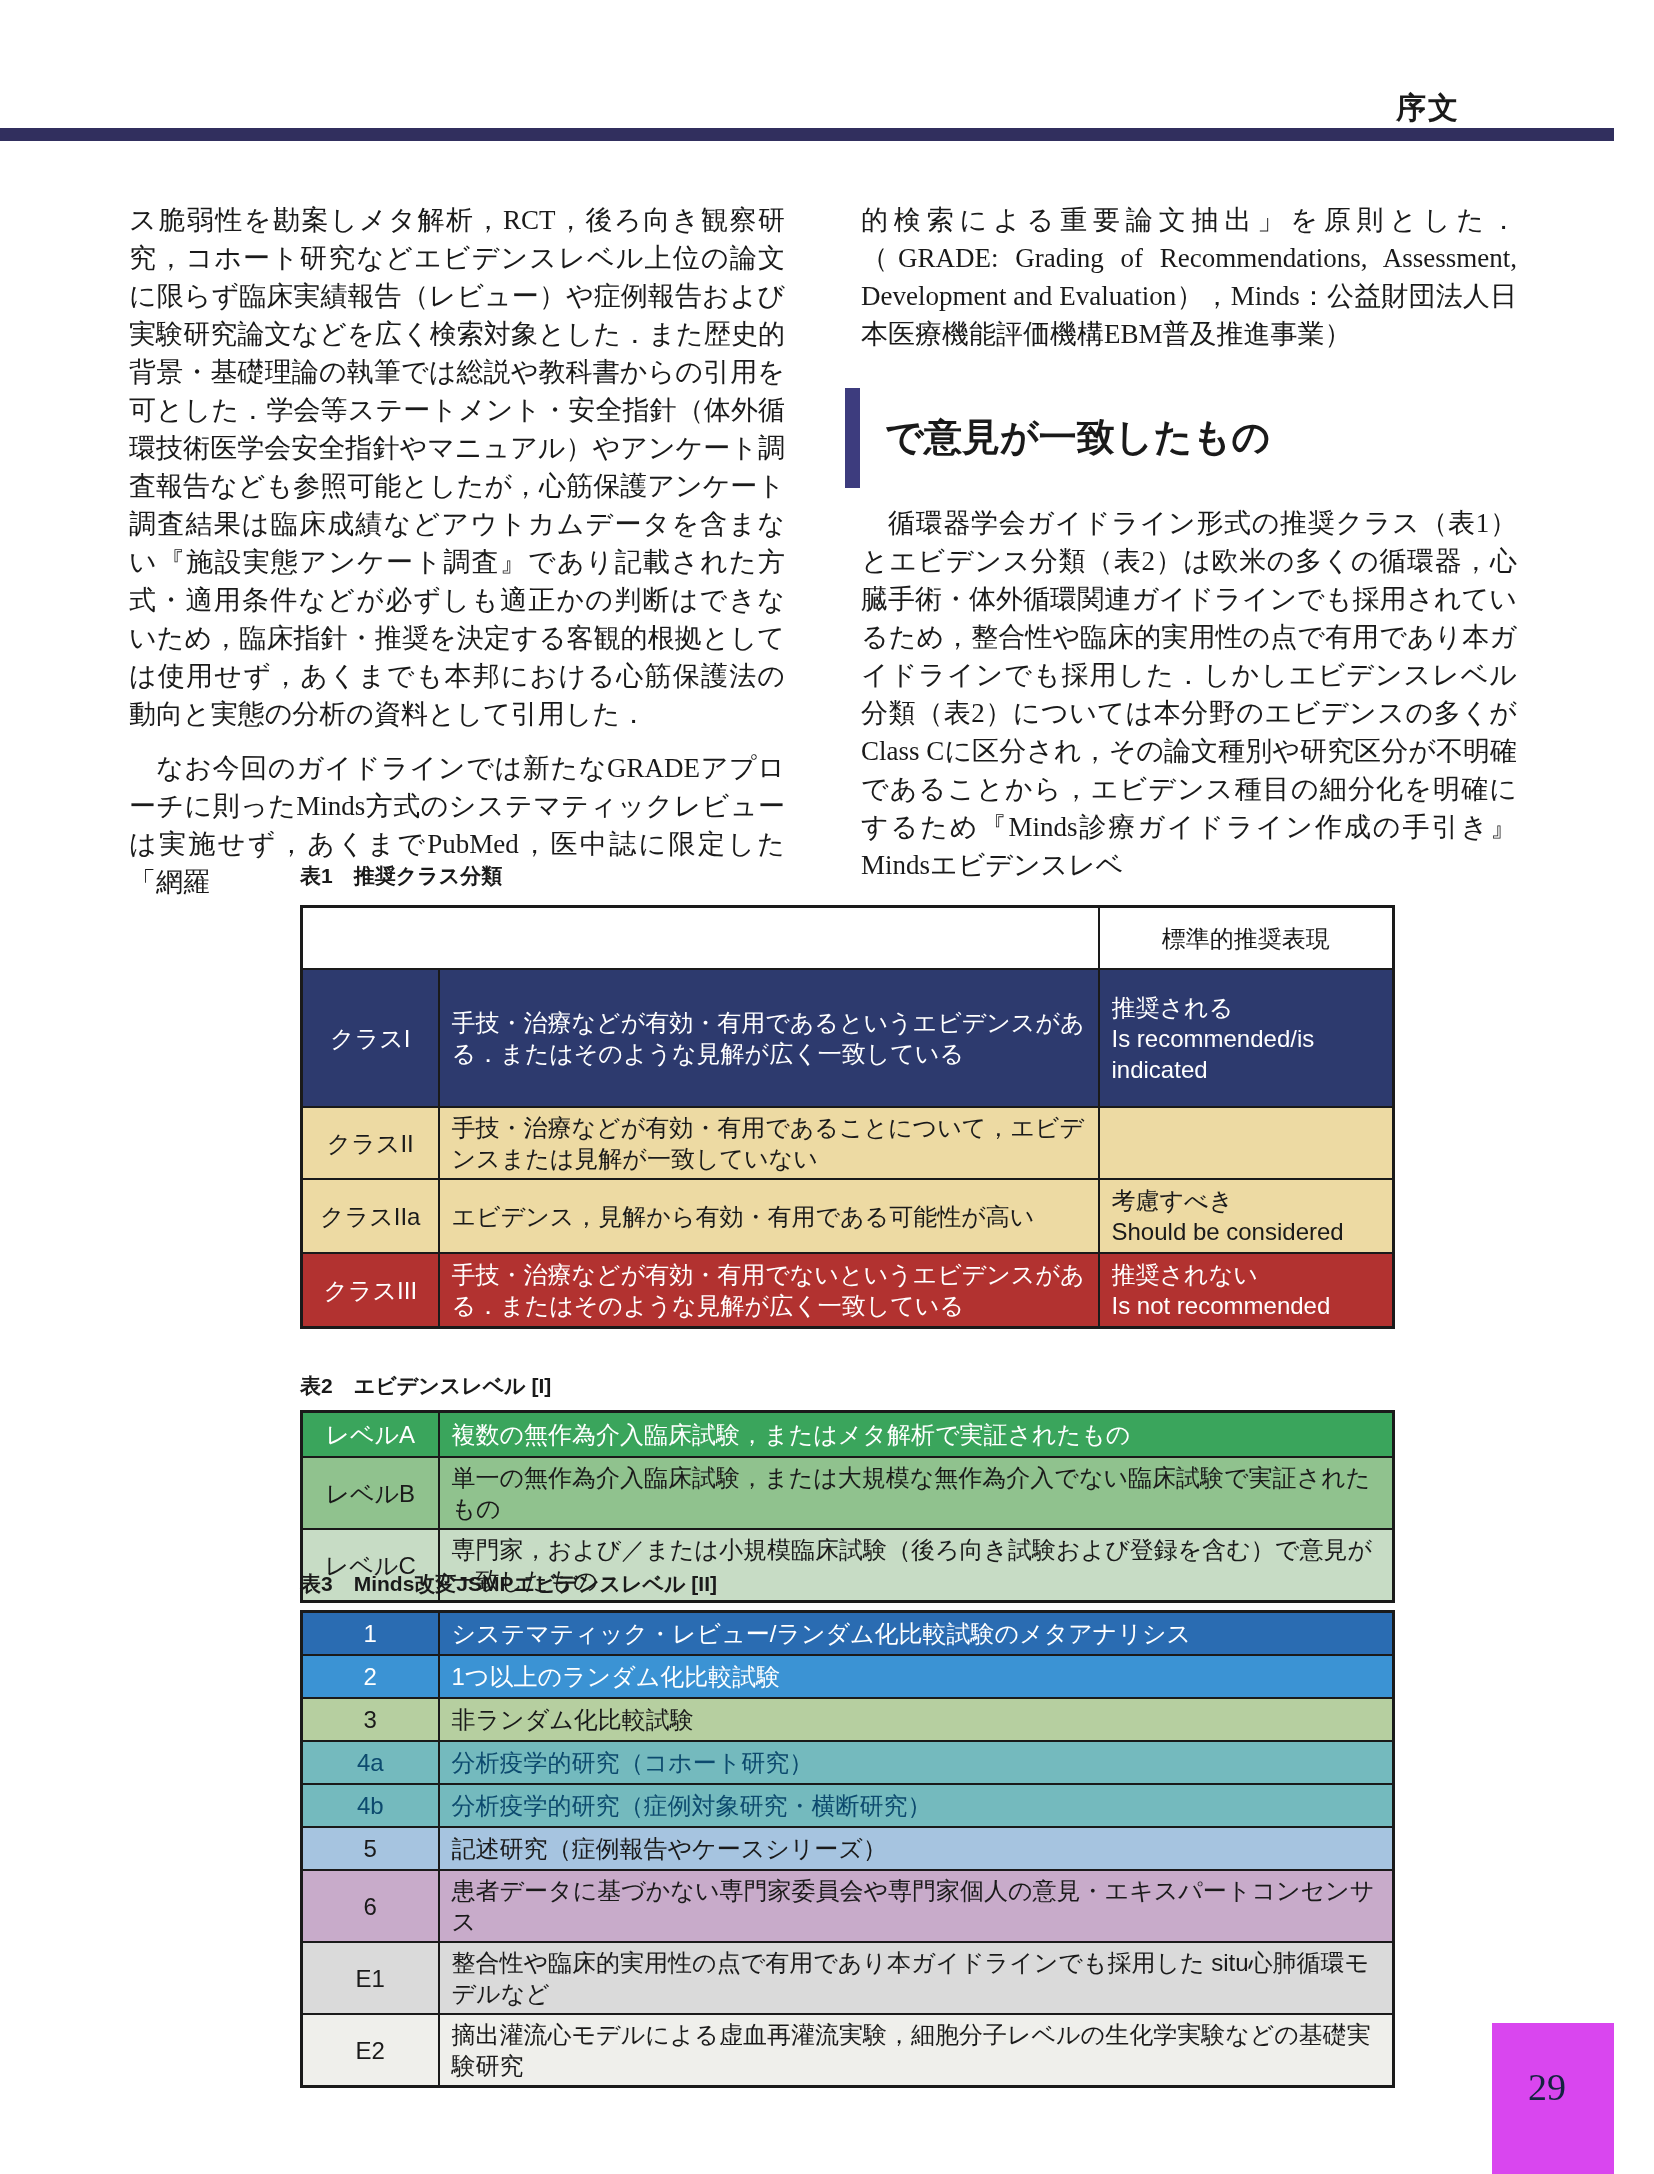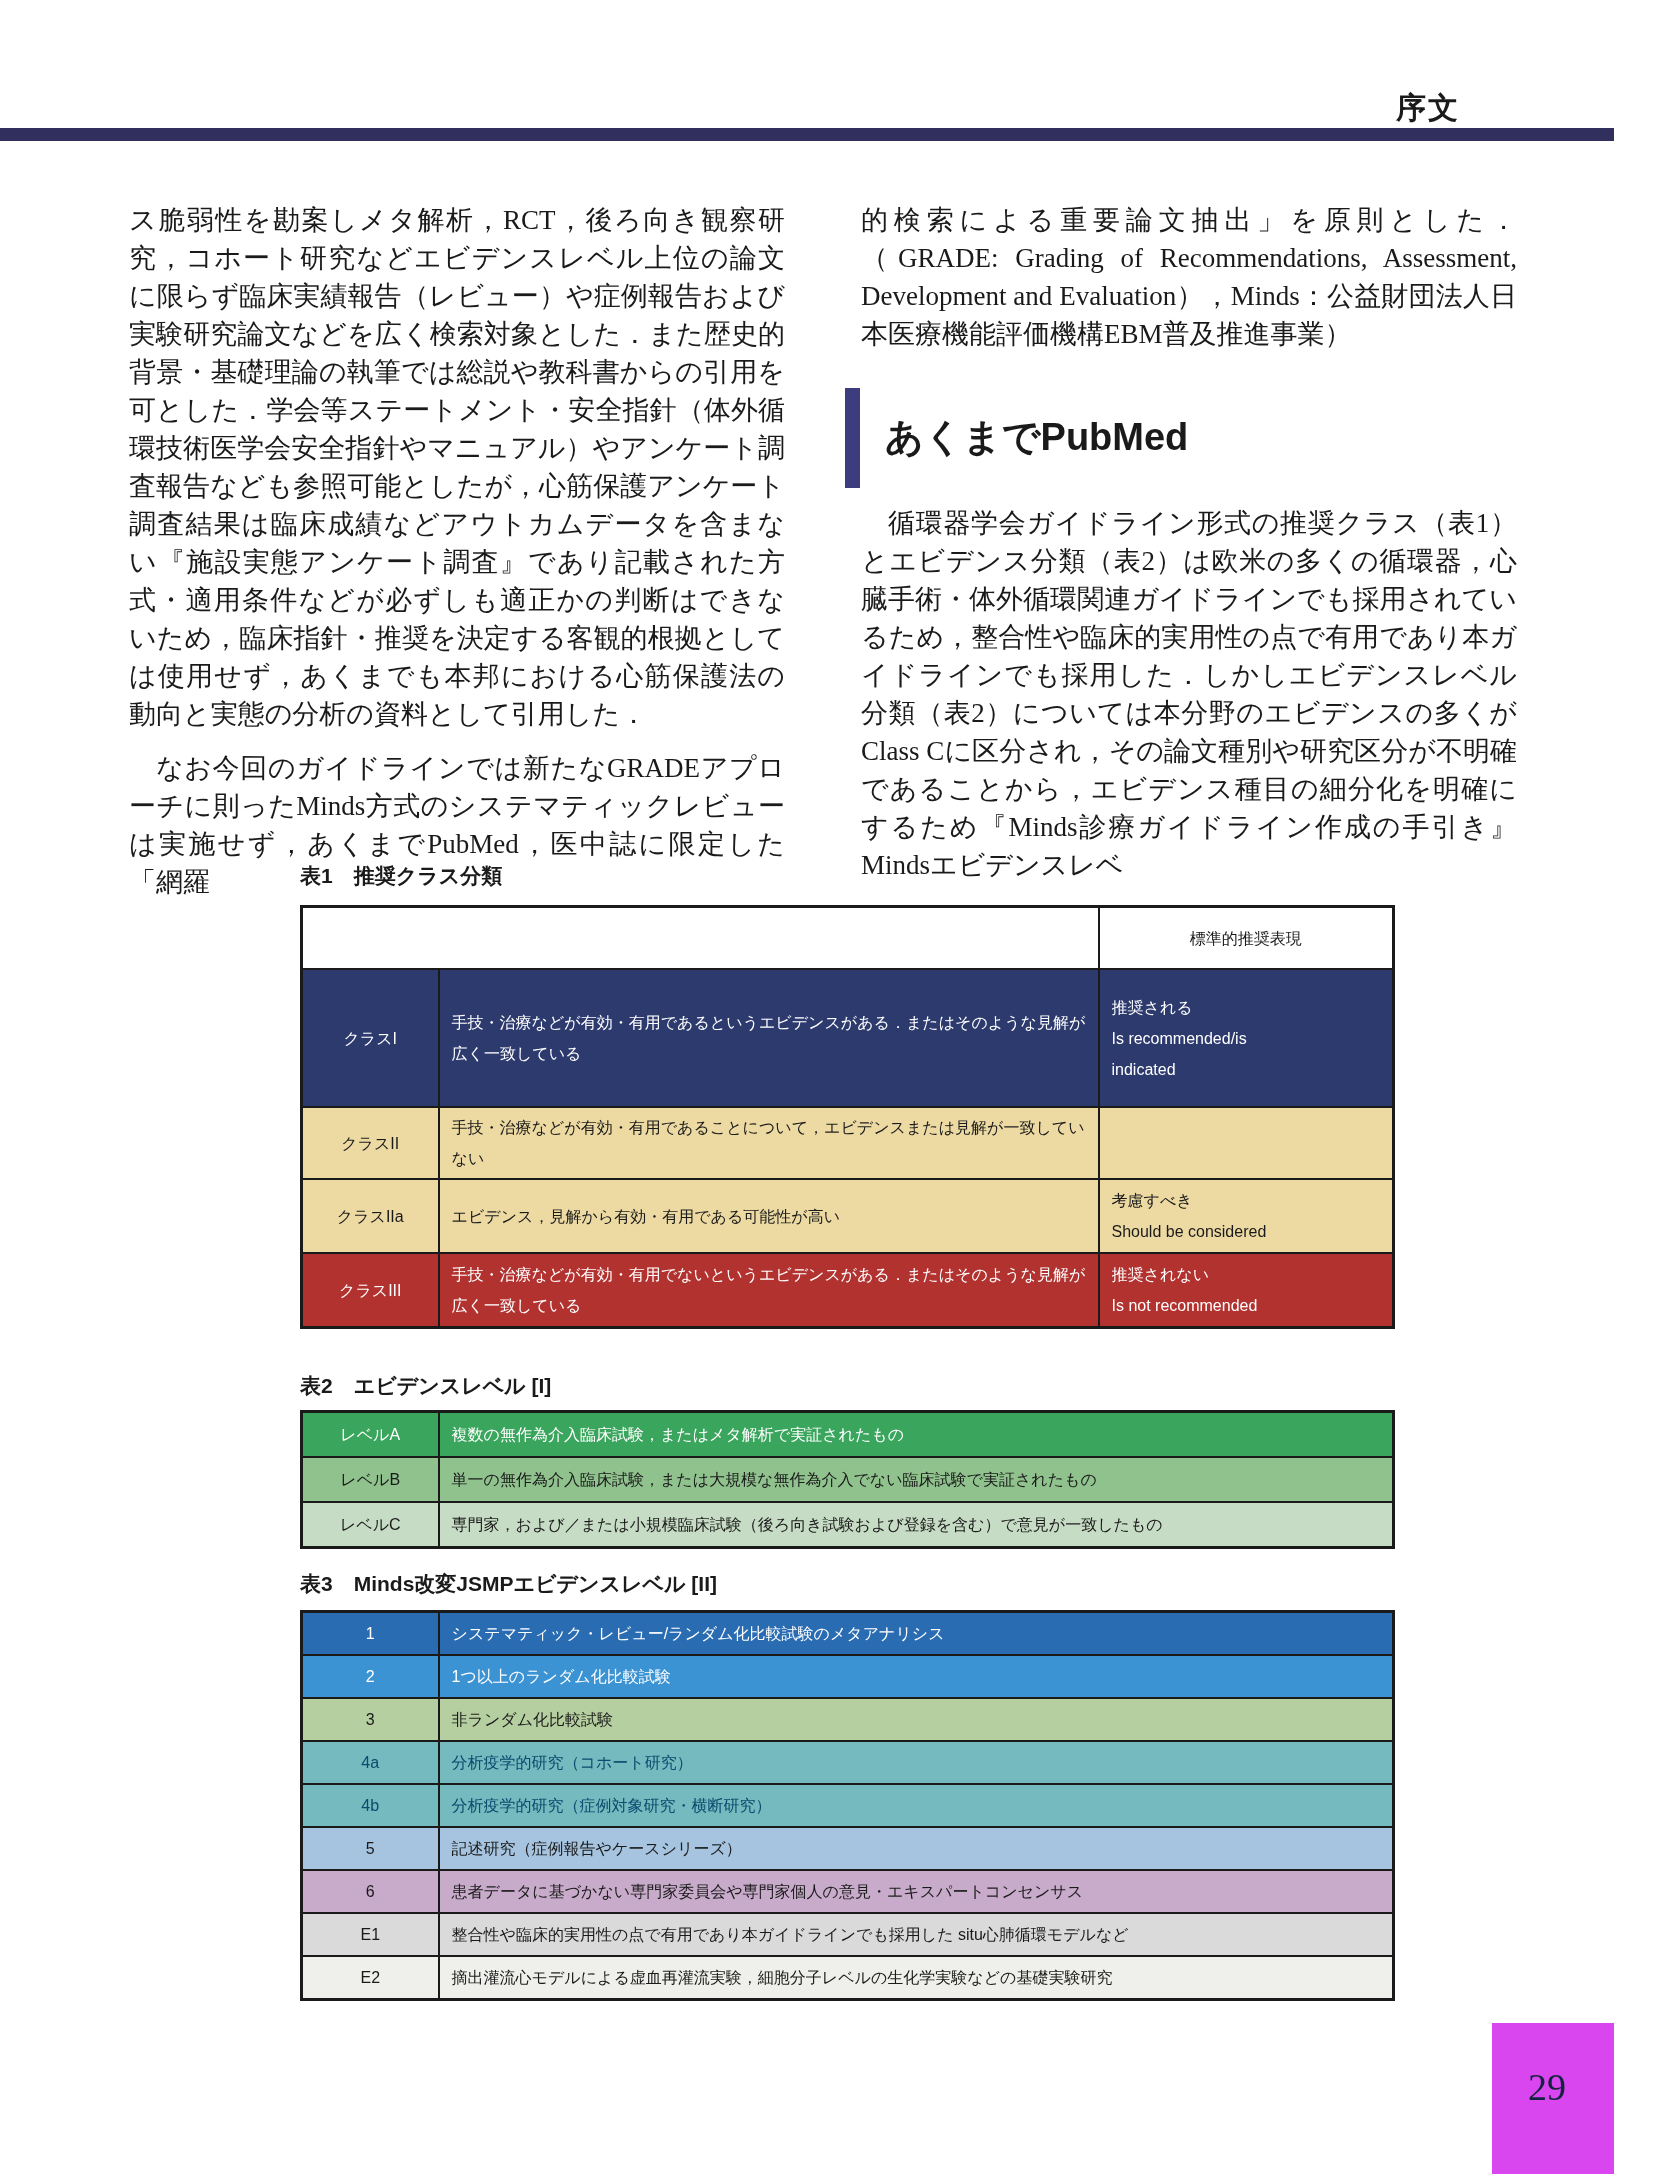--- a/index.html
+++ b/index.html
@@ -20,21 +20,21 @@
 
   
   .section-heading{display:flex;align-items:center;height:100px;margin:35px 0 6px 0;}
   .sh-bar{width:15px;height:100px;background:#3d3c7e;margin-right:25px;flex:0 0 auto;}
   .sh-text{font-family:"Liberation Sans","DejaVu Sans",sans-serif;font-weight:bold;font-size:38px;line-height:1.1;}
 
   
   .tbl-caption{position:absolute;left:300px;width:1092px;text-align:left;
         font-family:"Liberation Sans","DejaVu Sans",sans-serif;font-weight:bold;font-size:21px;}
   table.doc{position:absolute;left:300px;border-collapse:collapse;table-layout:fixed;width:1092px;
-        font-family:"Liberation Sans","DejaVu Sans",sans-serif;font-size:16px;line-height:31px;}
+        font-family:"Liberation Sans","DejaVu Sans",sans-serif;font-size:24px;line-height:31px;}
   table.doc td{border:2px solid #1a1a1a;vertical-align:middle;padding:4px 12px;}
   table.doc{border:3px solid #1a1a1a;}
   td.c-label{text-align:center;padding:4px 4px;}
   td.c-expr div{white-space:nowrap;overflow:hidden;}
 
   
   #table1{top:905px;}
   #table1 .h-row td{height:52px;background:#ffffff;}
   .t1-r0 td{background:#2d3a6e;color:#ffffff;height:128px;}
   .t1-r1 td{background:#eddaa3;color:#1a1a1a;height:62px;}
@@ -79,21 +79,21 @@
 
   <div class="col col-left">
     <p>ス脆弱性を勘案しメタ解析，RCT，後ろ向き観察研究，コホート研究などエビデンスレベル上位の論文に限らず臨床実績報告（レビュー）や症例報告および実験研究論文などを広く検索対象とした．また歴史的背景・基礎理論の執筆では総説や教科書からの引用を可とした．学会等ステートメント・安全指針（体外循環技術医学会安全指針やマニュアル）やアンケート調査報告なども参照可能としたが，心筋保護アンケート調査結果は臨床成績などアウトカムデータを含まない『施設実態アンケート調査』であり記載された方式・適用条件などが必ずしも適正かの判断はできないため，臨床指針・推奨を決定する客観的根拠としては使用せず，あくまでも本邦における心筋保護法の動向と実態の分析の資料として引用した．</p>
     <p class="indent">なお今回のガイドラインでは新たなGRADEアプローチに則ったMinds方式のシステマティックレビューは実施せず，あくまでPubMed，医中誌に限定した「網羅</p>
   </div>
 
   <div class="col col-right">
     <p>的検索による重要論文抽出」を原則とした．（GRADE: Grading of Recommendations, Assessment, Development and Evaluation），Minds：公益財団法人日本医療機能評価機構EBM普及推進事業）</p>
     <div class="section-heading">
       <div class="sh-bar"></div>
-      <div class="sh-text">あくまでPubMed</div>
+      <div class="sh-text">で意見が一致したもの</div>
     </div>
     <p class="indent">循環器学会ガイドライン形式の推奨クラス（表1）とエビデンス分類（表2）は欧米の多くの循環器，心臓手術・体外循環関連ガイドラインでも採用されているため，整合性や臨床的実用性の点で有用であり本ガイドラインでも採用した．しかしエビデンスレベル分類（表2）については本分野のエビデンスの多くがClass Cに区分され，その論文種別や研究区分が不明確であることから，エビデンス種目の細分化を明確にするため『Minds診療ガイドライン作成の手引き』Mindsエビデンスレベ</p>
   </div>
 
   <div class="tbl-caption" style="top:862px;">表1　推奨クラス分類</div>
   <table class="doc" id="table1">
     <colgroup>
         <col style="width:137px">
         <col style="width:660px">
         <col style="width:295px">

